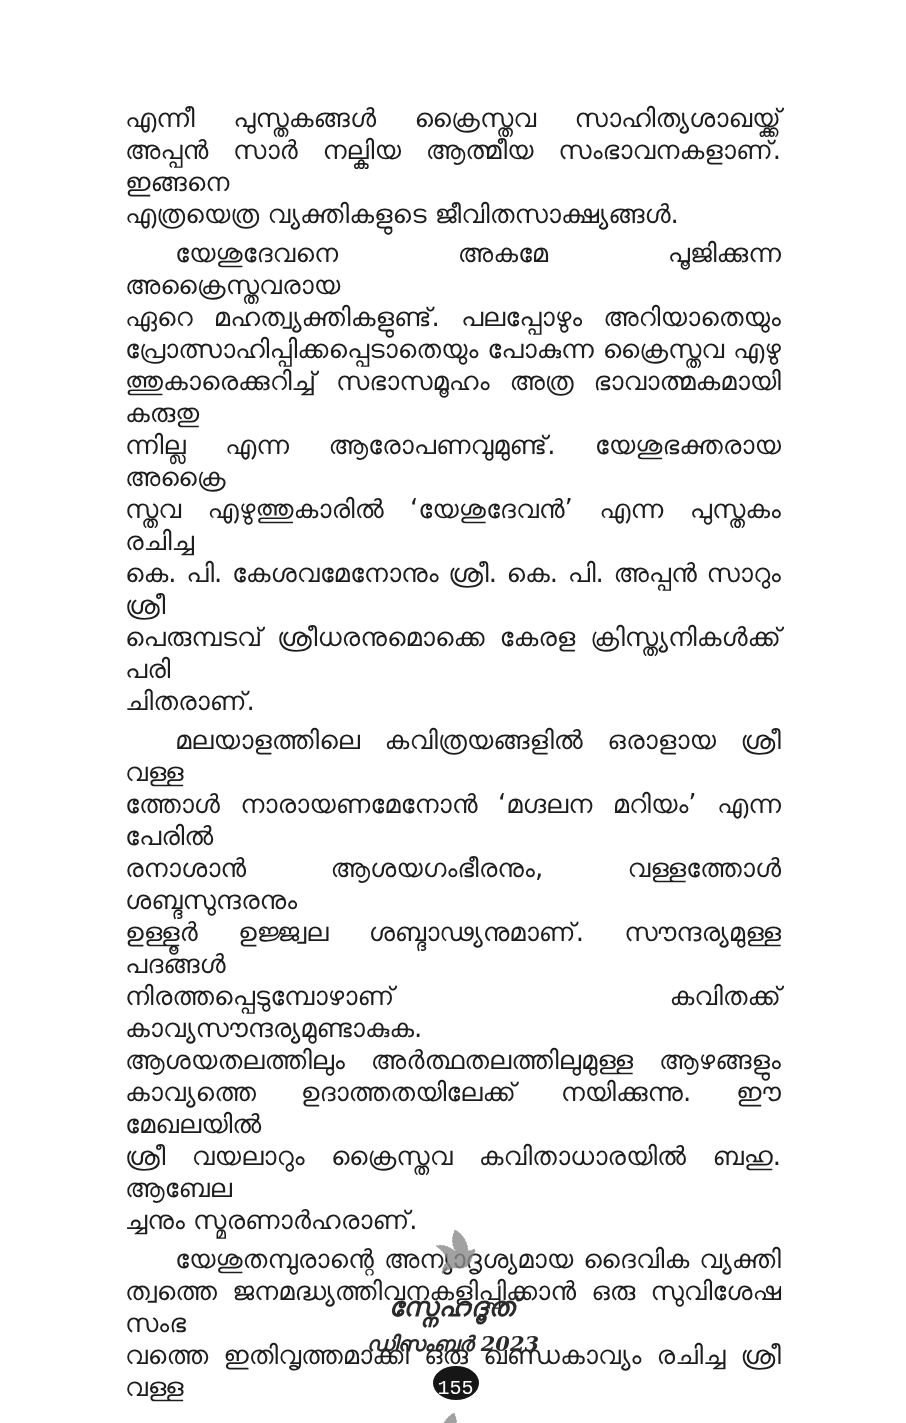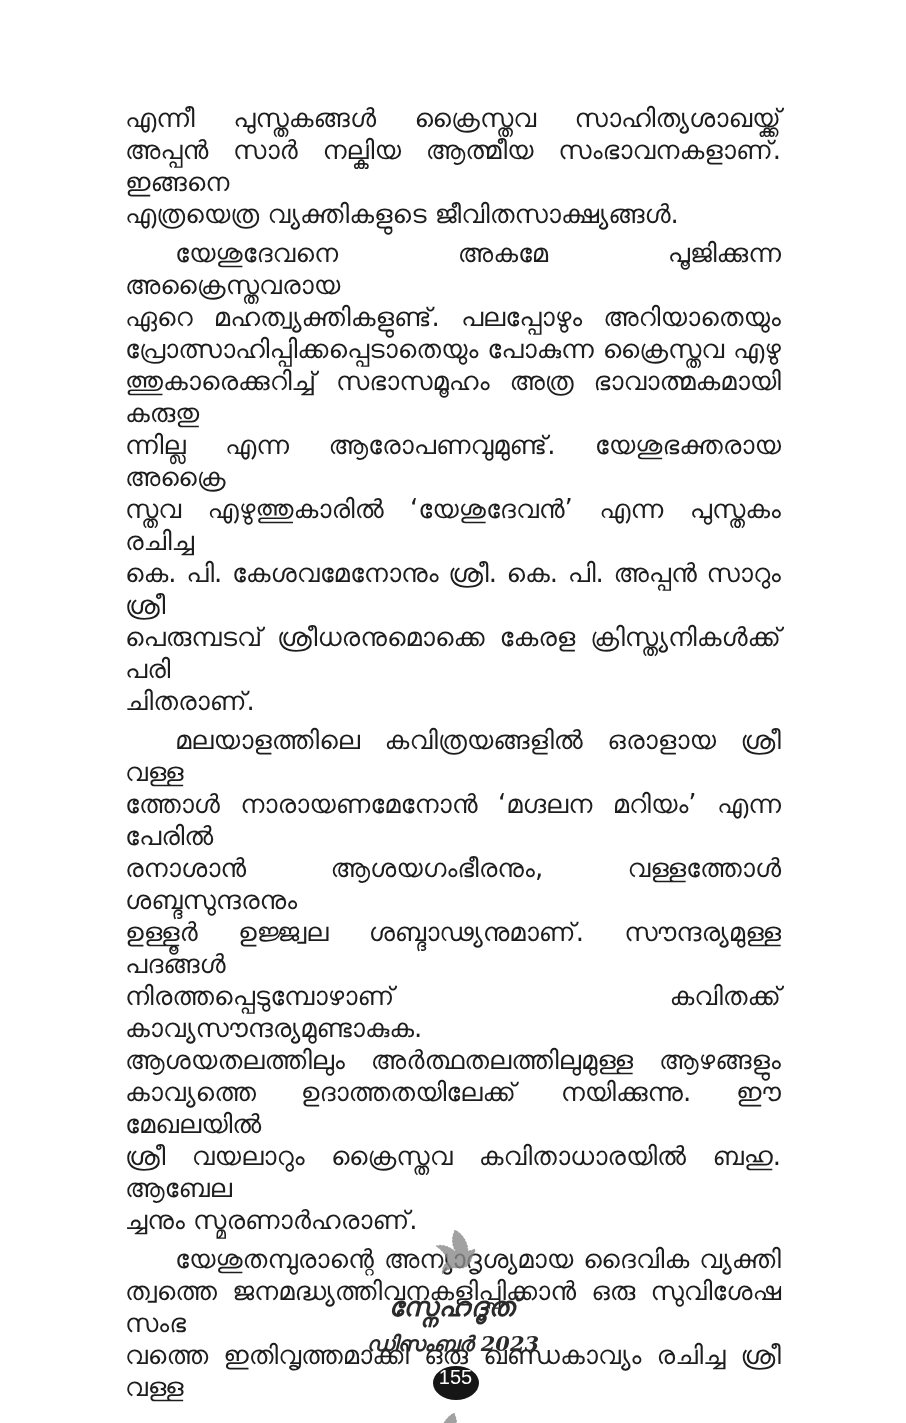--- a/index.html
+++ b/index.html
@@ -47,23 +47,23 @@
     font-family:"DejaVu Serif", serif;
   }
   .brand-name{font-size:27px;letter-spacing:1px;line-height:28px;}
   .brand-issue{font-size:21px;line-height:22px;margin-top:12px;}
   .page-badge{
     width:46px;
     height:34px;
     border-radius:50%;
     color:#ffffff;
     display:flex;
-    align-items:flex-start;
+    align-items:flex-end;
     justify-content:center;
-    font-family:Liberation Sans, sans-serif;
+    font-family:Liberation Mono, monospace;
     font-size:20px;
     margin-left:5px;
     background:#161616;
   }
   .dove{opacity:.8;}
   .dove.right{transform:scaleX(-1);margin-left:2px;}
   .dove.left{margin-right:-4px;margin-top:-8px;}
 </style>
 </head>
 <body>

